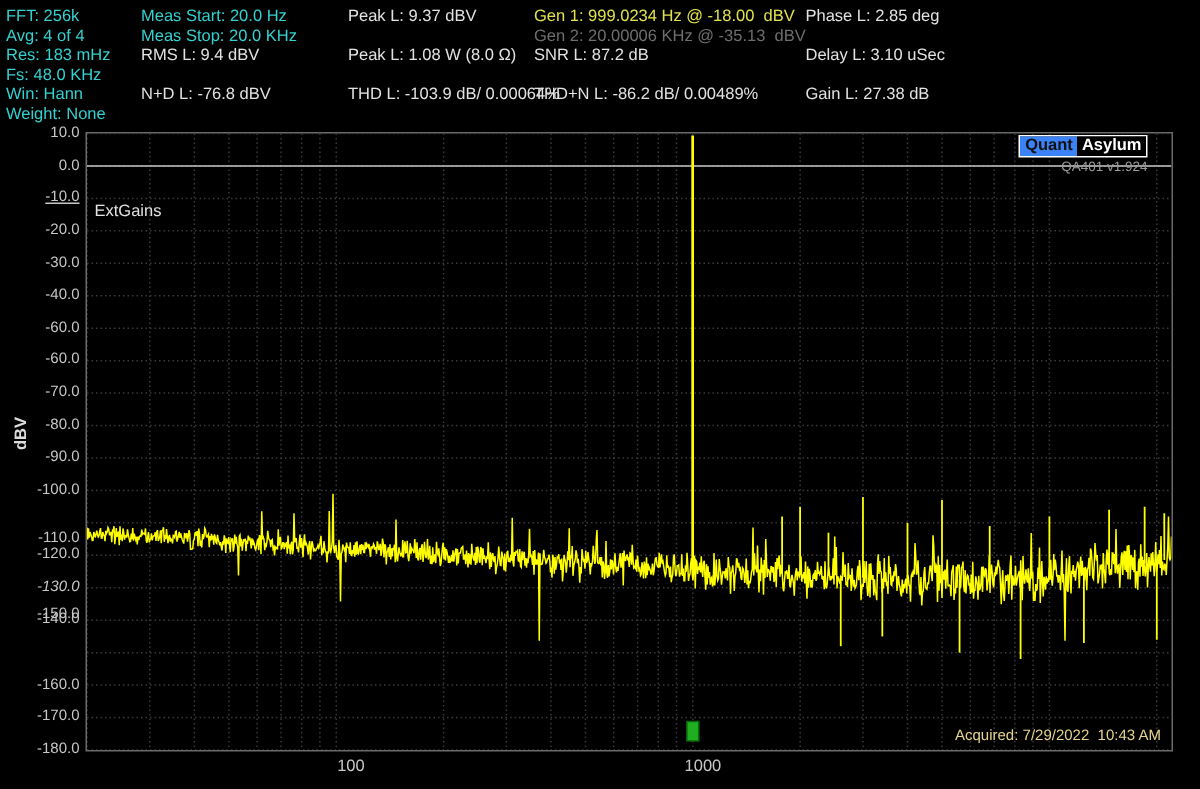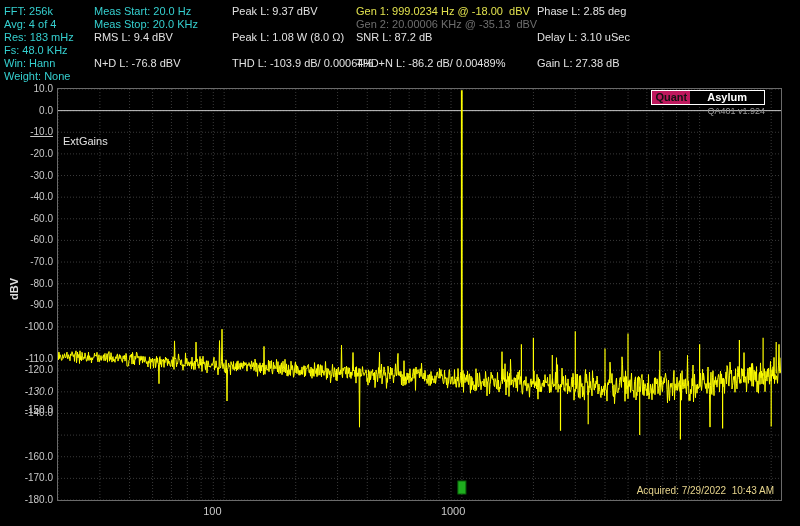--- a/index.html
+++ b/index.html
@@ -10,28 +10,28 @@
   .cyan{color:#35d0d0}
   .white{color:#e2e2e2}
   .ygen{color:#e2e24e}
   .gray{color:#6e6e6e}
   .c1{left:4px}.c2{left:94px}.c3{left:232px}.c4{left:356px}.c5{left:537px}
   .r1{top:5px}.r2{top:18px}.r3{top:31px}.r4{top:44px}.r5{top:57px}.r6{top:70px}
   .plot{position:absolute;left:57px;top:88px;width:725px;height:413px;border:1px solid #6a6a6a;background:#000}
   #plot-svg{position:absolute;left:0;top:0;display:block}
   .legend{position:absolute;left:5px;top:46px;color:#e2e2e2;font-size:11px}
   .brand{position:absolute;right:16px;top:1px;border:1px solid #fff;display:flex;font-weight:bold;font-size:11px;line-height:13px}
-  .bl{background:#be185d;color:#111;padding:0 3px}
-  .br{background:#000;color:#fff;padding:0 17px}
+  .bl{background:#3b82f6;color:#111;padding:0 3px}
+  .br{background:#000;color:#fff;padding:0 3px}
   .version{position:absolute;right:16px;top:17px;color:#9a9a9a;font-size:9px}
   .acquired{position:absolute;right:7px;bottom:4px;color:#e6d48c;font-size:10px;white-space:pre}
   .ylab{position:absolute;left:-6px;top:283px;width:40px;text-align:center;color:#dcdcdc;font-size:11px;font-weight:bold;transform:rotate(-90deg)}
   #y-ticks,#x-ticks{position:absolute;left:0;top:0;width:100%;height:100%}
   .ytick{position:absolute;left:4px;width:49px;text-align:right;color:#c8c8c8;font-size:10px;line-height:10px}
-  .xtick{position:absolute;top:505px;width:40px;text-align:left;color:#c8c8c8;font-size:11px}
+  .xtick{position:absolute;top:505px;width:40px;text-align:right;color:#c8c8c8;font-size:11px}
 </style>
 </head>
 <body>
 
 <div class="app">
 
   <header>
     <div class="hl c1 r1 cyan">FFT: 256k</div>
     <div class="hl c1 r2 cyan">Avg: 4 of 4</div>
     <div class="hl c1 r3 cyan">Res: 183 mHz</div>

